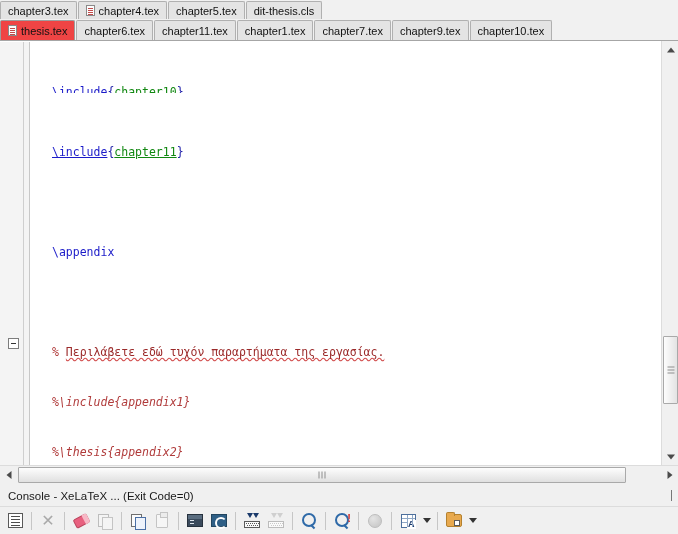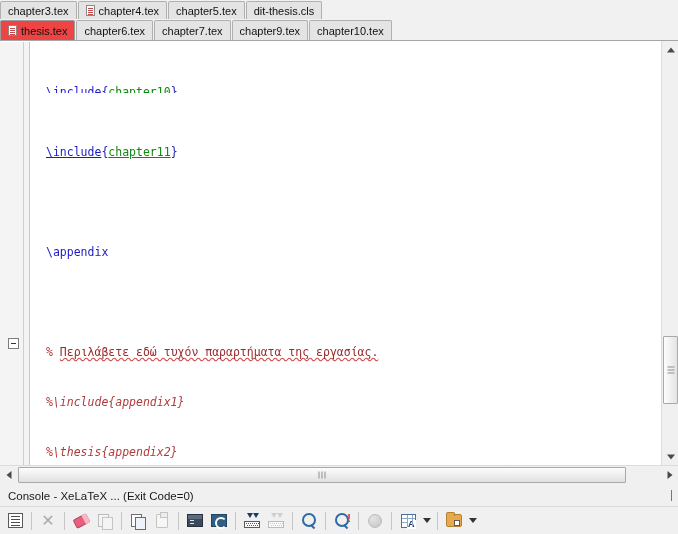--- a/index.html
+++ b/index.html
@@ -115,21 +115,21 @@
     overflow: hidden;
     background: #fff;
     font-family: "DejaVu Sans Mono", "Liberation Mono", monospace;
     font-size: 11.5px;
     line-height: 16.7px;
     padding-top: 0px;
     white-space: pre;
   }
   .line {
     height: 16.7px;
-    padding-left: 15px;
+    padding-left: 21px;
     white-space: pre;
     color: #000;
   }
   .line.clip-top { height: 9px; overflow: hidden; line-height: 16.7px; margin-top: -7.7px; }
 
   .kw   { color: #1b1bc9; }     
   .brc  { color: #2222aa; }     
   .argu { color: #118811; text-decoration: underline; }
   .kwu  { color: #1b1bc9; text-decoration: underline; }
   .cmt  { color: #b03a3a; font-style: italic; }
@@ -470,20 +470,26 @@
 
   <div class="tabbar row2">
     <div class="tab active">
       <span class="doc-icon"></span>
       <span>thesis.tex</span>
     </div>
     <div class="tab">
       <span>chapter6.tex</span>
     </div>
     <div class="tab">
+      <span>chapter11.tex</span>
+    </div>
+    <div class="tab">
+      <span>chapter1.tex</span>
+    </div>
+    <div class="tab">
       <span>chapter7.tex</span>
     </div>
     <div class="tab">
       <span>chapter9.tex</span>
     </div>
     <div class="tab">
       <span>chapter10.tex</span>
     </div>
   </div>
 

